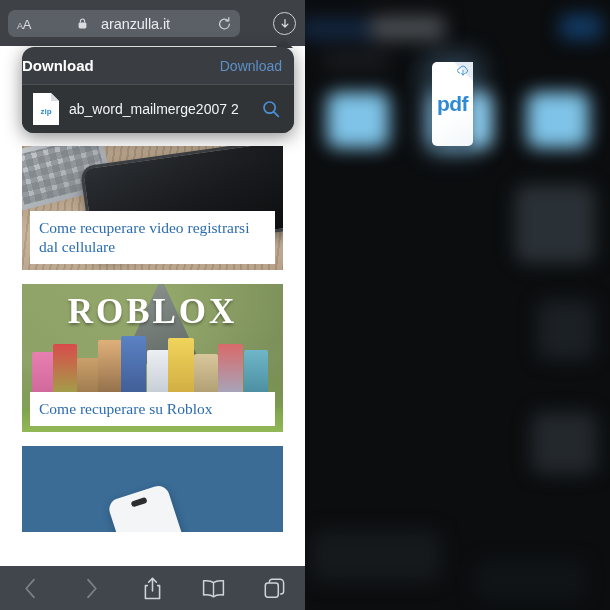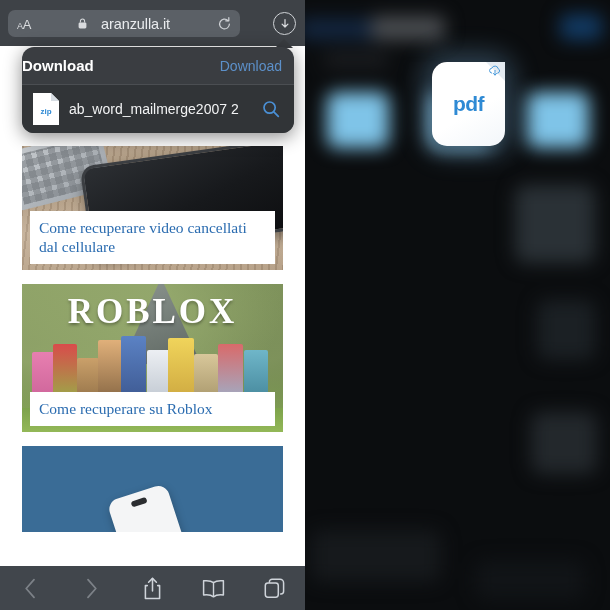--- a/index.html
+++ b/index.html
@@ -199,23 +199,23 @@
   
   .files {
     position: relative; width: 305px; height: 610px; flex: 0 0 305px;
     background: #0b0d0f;
     overflow: hidden;
   }
   .blur-layer { position: absolute; inset: 0; filter: blur(9px); }
   .blur-chip { position: absolute; border-radius: 7px; }
   .pdf-card {
     position: absolute; left: 127px; top: 62px;
-    width: 73px; height: 84px;
+    width: 41px; height: 84px;
     background: linear-gradient(150deg, #ffffff 0%, #ffffff 58%, #f2f6fa 100%);
-    border-radius: 15px;
+    border-radius: 5px;
     box-shadow: 0 0 26px 9px rgba(130,190,235,.30), 0 4px 10px rgba(0,0,0,.5);
     z-index: 8;
   }
   .pdf-fold {
     position: absolute; right: 0; top: 0; width: 19px; height: 19px;
     background: #e4ebf2;
     clip-path: polygon(100% 0, 0 0, 100% 100%);
   }
   .pdf-label {
     position: absolute; left: 0; right: 0; top: 30px; text-align: center;
@@ -234,21 +234,21 @@
 
     <div class="page">
       <div style="height:100px"></div>
 
       <div class="card first">
         <div class="card-photo photo-desk">
           <div class="desk-grain"></div>
           <div class="desk-kbd"></div>
           <div class="desk-phone"></div>
         </div>
-        <div class="card-title">Come recuperare video cancellati dal cellulare</div>
+        <div class="card-title">Come recuperare video registrarsi dal cellulare</div>
       </div>
 
       <div class="card">
         <div class="card-photo photo-roblox">
           <div class="rbx-sky"></div>
           <div class="rbx-rock"></div>
           <div class="rbx-word">ROBLOX</div>
           <div class="rbx-chars">
             <span class="rbx-ch" style="left:4%;width:26px;height:58px;background:linear-gradient(180deg,#e77fb0,#c85f95)"></span>
             <span class="rbx-ch" style="left:12%;width:24px;height:66px;background:linear-gradient(180deg,#d94b4b,#8fbb48)"></span>

